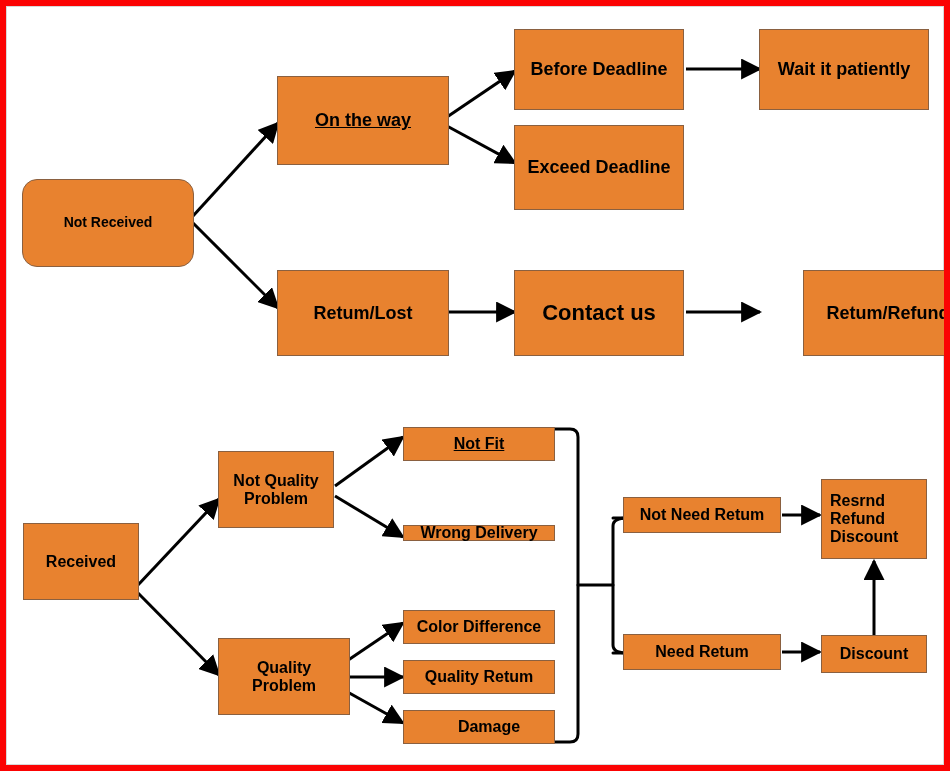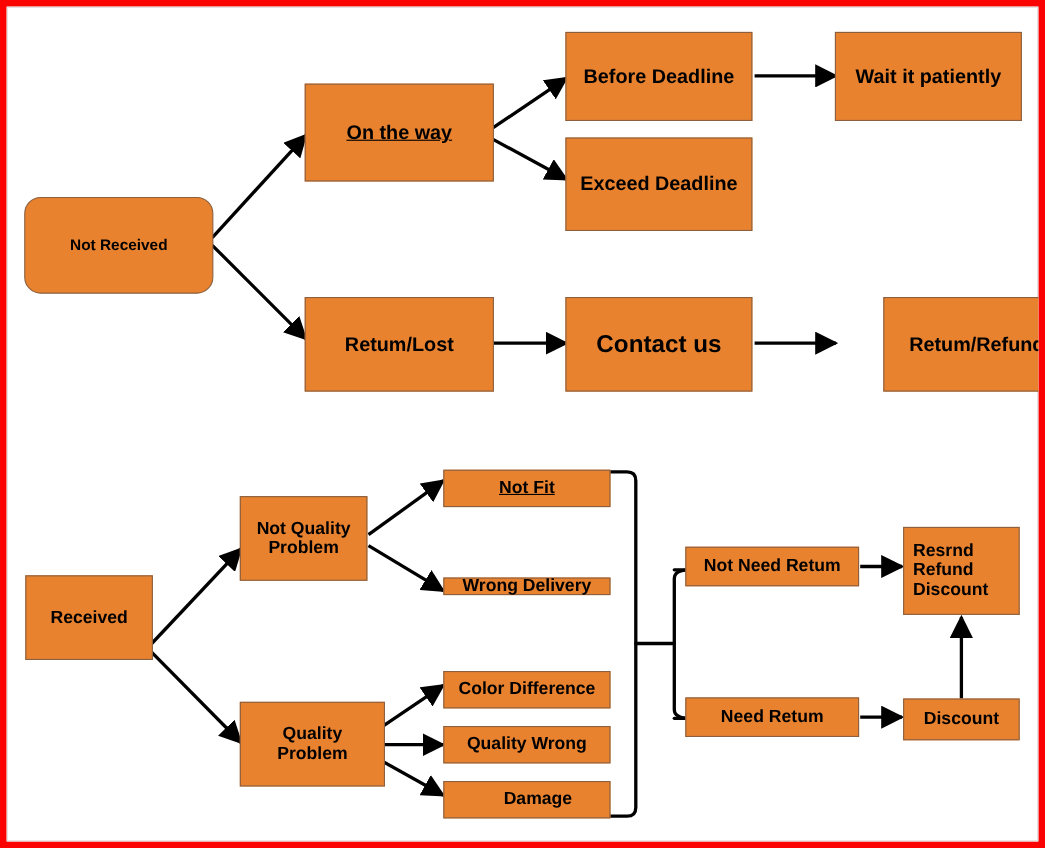--- a/index.html
+++ b/index.html
@@ -172,21 +172,21 @@
 
     <div class="node ctr" style="left:396px; top:518px; width:152px; height:16px; font-size:16px;">
       <span class="lbl">Wrong Delivery</span>
     </div>
 
     <div class="node ctr" style="left:396px; top:603px; width:152px; height:34px; font-size:16px;">
       <span class="lbl">Color Difference</span>
     </div>
 
     <div class="node ctr" style="left:396px; top:653px; width:152px; height:34px; font-size:16px;">
-      <span class="lbl">Quality Wrong</span>
+      <span class="lbl">Quality Retum</span>
     </div>
 
     <div class="node ctr" style="left:396px; top:703px; width:152px; height:34px; font-size:16px;padding-left:20px;">
       <span class="lbl">Damage</span>
     </div>
 
     <div class="node ctr" style="left:616px; top:490px; width:158px; height:36px; font-size:16px;">
       <span class="lbl">Not Need Retum</span>
     </div>
 

